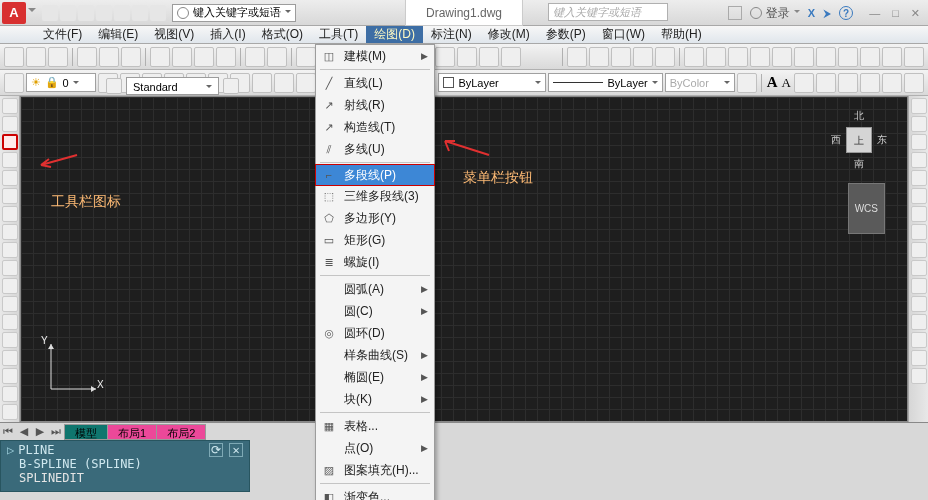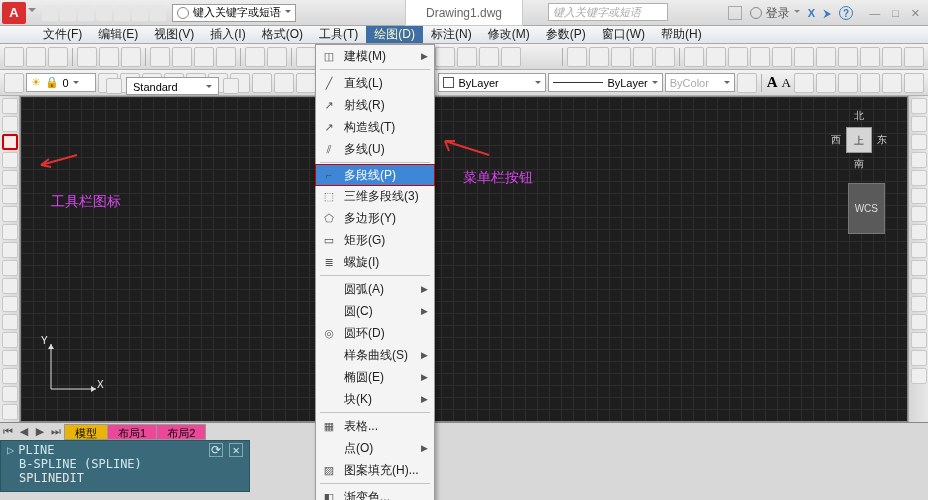--- a/index.html
+++ b/index.html
@@ -34,28 +34,28 @@
 .tb-left{width:20px;background:linear-gradient(90deg,#e8e8e8,#d6d6d6);display:flex;flex-direction:column;align-items:center;padding:2px 0;gap:2px;border-right:1px solid #a8a8a8}
 .tb-right{width:20px;background:linear-gradient(90deg,#d6d6d6,#e8e8e8);display:flex;flex-direction:column;align-items:center;padding:2px 0;gap:2px;border-left:1px solid #a8a8a8}
 .vbtn{width:16px;height:16px;border:1px solid #c9c9c9;background:#efefef;border-radius:2px}
 .vbtn.hl{border:2px solid #cc0000;background:#ffeaea}
 .canvas{flex:1;background:#1e1e1e;position:relative;overflow:hidden;border:1px solid #888}
 .grid{position:absolute;inset:0;background-image:linear-gradient(#2d2d2d 1px,transparent 1px),linear-gradient(90deg,#2d2d2d 1px,transparent 1px);background-size:12px 12px}
 .ucs{position:absolute;left:20px;bottom:20px;color:#eee;font-size:10px}
 .viewcube{position:absolute;right:20px;top:12px;width:56px;height:56px;color:#ccc;font-size:10px;text-align:center}
 .viewcube .cube{width:26px;height:26px;background:#d5d5d5;border:1px solid #999;margin:4px auto;color:#333;line-height:26px}
 .wcs{position:absolute;right:22px;top:86px;background:#5a5a5a;color:#ddd;border:1px solid #777;padding:19px 6px;font-size:10px}
-.annot{position:absolute;color:#d946ef;font-size:14px}
+.annot{position:absolute;color:#fdba74;font-size:14px}
 .std-combo{position:absolute;left:106px;top:76px;height:20px;display:flex;align-items:center;gap:4px}
 .std-combo .cb{border:1px solid #9c9c9c;background:#fff;padding:0 6px;height:18px;line-height:18px}
 .std-combo .cb .caret{display:inline-block;border:3px solid transparent;border-top-color:#666;margin-left:28px;vertical-align:middle}
 .tabstrip{height:18px;background:#d8d8d8;display:flex;align-items:center;border-top:1px solid #888}
 .tabstrip .nav{width:16px;height:14px;text-align:center;color:#555}
 .tabstrip .tab{padding:0 10px;height:16px;line-height:16px;border:1px solid #999;background:#ec4899;margin-right:-1px;font-size:11px}
-.tabstrip .tab.active{background:#eab308}
+.tabstrip .tab.active{background:#0f766e}
 .cmdline{background:#3a6a7a;color:#cfe8ef;height:52px;display:flex;flex-direction:column;justify-content:flex-start;padding:2px 6px;border:1px solid #285560;font-family:Consolas,monospace;font-size:12px;position:relative}
 .cmdline .row{display:flex;gap:4px}
 .cmd-ctrl{position:absolute;right:6px;top:2px;display:flex;gap:6px;color:#cfe8ef}
 .cmd-ctrl span{width:14px;height:14px;border:1px solid #7ea9b5;text-align:center;line-height:12px}
 .menu{position:absolute;left:315px;top:44px;width:120px;background:#f4f4f4;border:1px solid #9c9c9c;box-shadow:2px 2px 4px rgba(0,0,0,.3);z-index:50}
 .menu .mitem{height:22px;display:flex;align-items:center;padding:0 8px 0 28px;position:relative;font-size:12px;color:#222}
 .menu .mitem .ico{position:absolute;left:6px;width:14px;height:14px;display:flex;align-items:center;justify-content:center;color:#555;font-size:11px}
 .menu .mitem .sub{position:absolute;right:6px;font-size:9px;color:#555}
 .menu .mitem.sel{background:#3d87d6;color:#fff;border:1px solid #cc0000;margin:-1px}
 .menu .msep{height:1px;background:#c4c4c4;margin:2px 4px}

